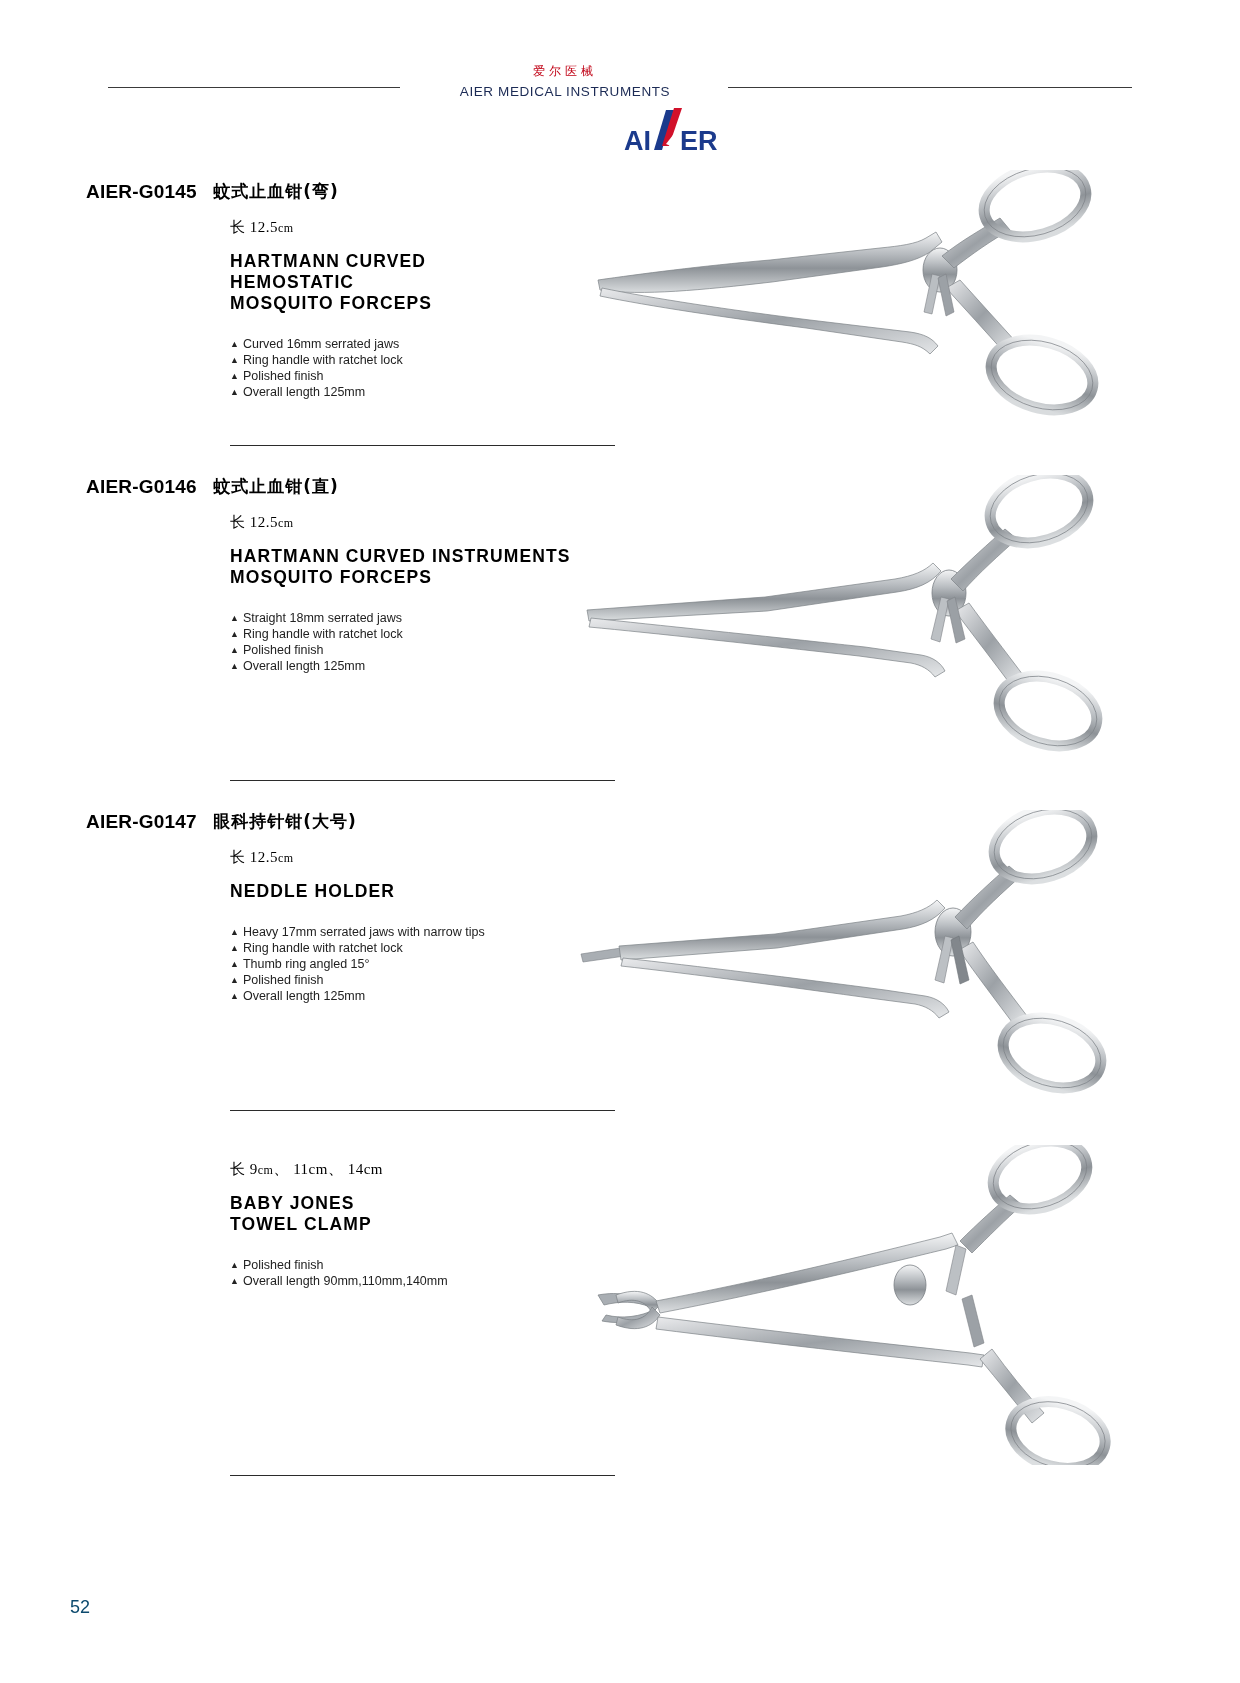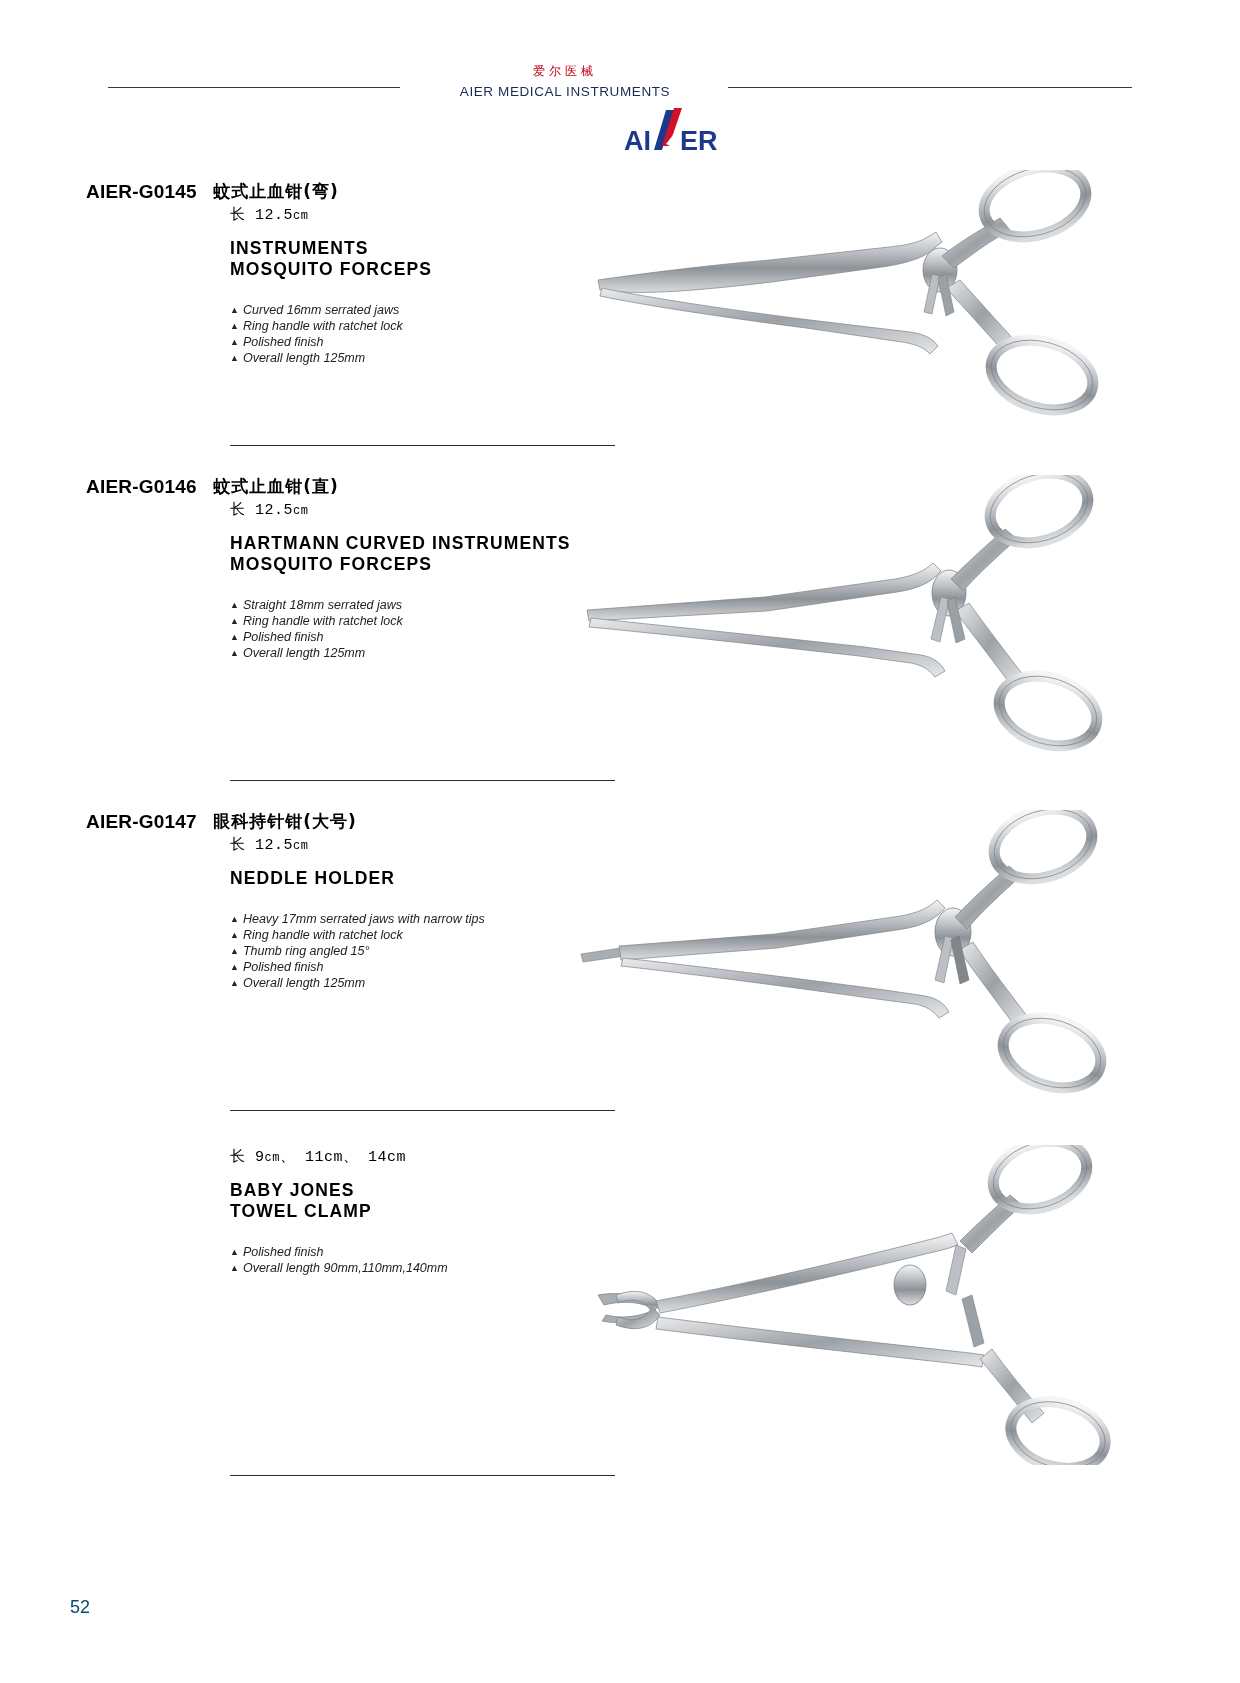--- a/index.html
+++ b/index.html
@@ -93,42 +93,41 @@
     font-size: 17px;
     font-weight: bold;
     letter-spacing: 1px;
     color: #000;
     display: inline-block;
     margin-left: 12px;
     vertical-align: 1px;
     text-align: center;
   }
   .size-cn {
-    font-family: Liberation Mono, monospace;
+    font-family: Liberation Serif, serif;
     font-size: 15px;
     color: #000;
     margin-left: 144px;
-    margin-top: 2px;
+    margin-top: 15px;
     letter-spacing: 0.5px;
   }
   .size-cn .unit { font-size: 12px; }
   .title-en {
     font-family: "Liberation Sans", sans-serif;
     font-weight: bold;
     font-size: 17.5px;
     letter-spacing: 1.1px;
     color: #000;
     margin-left: 144px;
     margin-top: 14px;
     line-height: 21px;
   }
   .features {
     margin-left: 144px;
     margin-top: 22px;
-    font-style: italic;
   }
   .feature {
     font-family: "Liberation Sans", sans-serif;
     font-size: 12.5px;
     color: #222;
     line-height: 16px;
     white-space: nowrap;
   }
   .feature .tri {
     font-size: 9px;
@@ -186,21 +185,22 @@
 <div class="product" style="top:180px">
   <div class="text-col">
     <div class="code-line">
       <span class="code">AIER-G0145</span>
       <span class="name-cn">蚊式止血钳(弯)</span>
     </div>
     <div class="size-cn">
       <span>长 12.5</span><span class="unit">cm</span>
     </div>
     <div class="title-en">
-      <div>INSTRUMENTS</div>
+      <div>HARTMANN CURVED</div>
+      <div>HEMOSTATIC</div>
       <div>MOSQUITO FORCEPS</div>
     </div>
     <div class="features">
       <div class="feature"><span class="tri">▲</span><span>Curved 16mm serrated jaws</span></div>
       <div class="feature"><span class="tri">▲</span><span>Ring handle with ratchet lock</span></div>
       <div class="feature"><span class="tri">▲</span><span>Polished finish</span></div>
       <div class="feature"><span class="tri">▲</span><span>Overall length 125mm</span></div>
     </div>
   </div>
 

